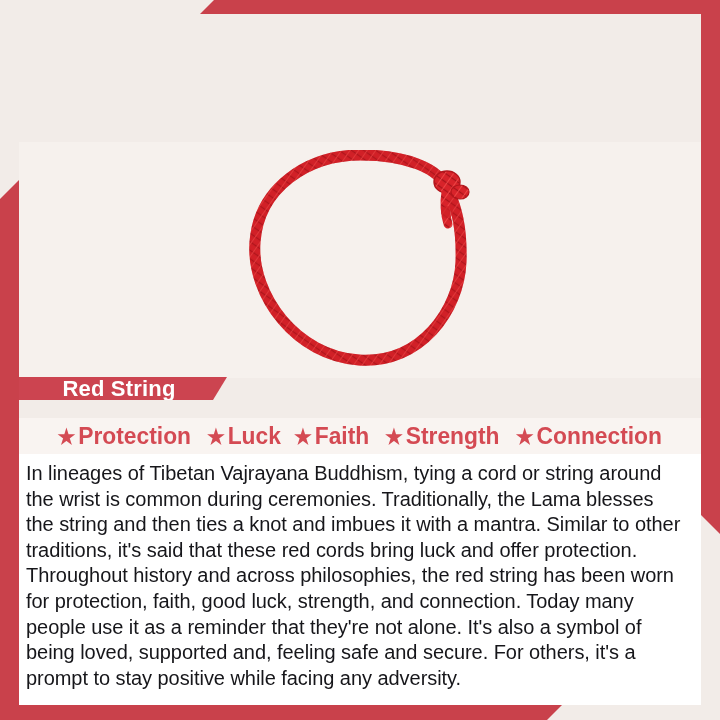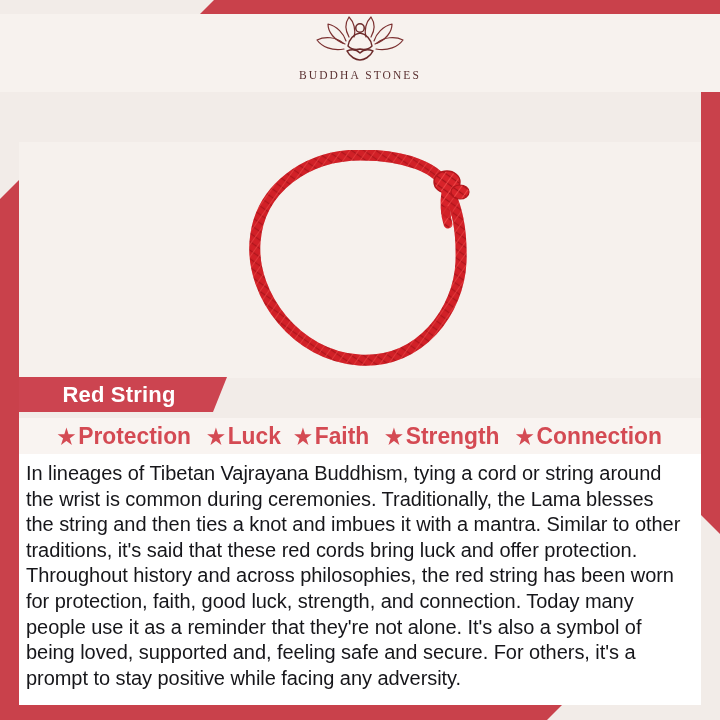--- a/index.html
+++ b/index.html
@@ -125,21 +125,21 @@
     transform: translateX(-50%);
     display: block;
   }
 
   
   .banner {
     position: absolute;
     top: 377px;
     left: 19px;
     width: 208px;
-    height: 35px;
+    height: 23px;
     background: #cc4450;
     clip-path: polygon(0 0, 100% 0, calc(100% - 14px) 100%, 0 100%);
     display: flex;
     align-items: center;
     justify-content: center;
   }
   .banner-text {
     font-family: "Liberation Sans Narrow", "Liberation Sans", sans-serif;
     font-weight: bold;
     font-size: 22px;
@@ -203,46 +203,20 @@
 </head>
 <body>
 
 <div id="page">
 
   <div class="frame-top"></div>
   <div class="frame-right"></div>
   <div class="frame-left"></div>
   <div class="frame-bottom"></div>
 
-  <div class="brand">
-    <span>
-      <svg class="brand-mark" viewBox="0 0 184 108" xmlns="http://www.w3.org/2000/svg">
-        <g fill="none" stroke="#7b3030" stroke-width="2.4" stroke-linecap="round" stroke-linejoin="round">
-
-          <path d="M60 70 C 36 74, 16 66, 6 52 C 22 44, 44 46, 58 58"></path>
-          <path d="M62 60 C 40 52, 28 36, 28 20 C 46 24, 60 40, 64 54"></path>
-
-          <path d="M70 46 C 62 32, 62 18, 70 6 C 80 16, 84 32, 80 46"></path>
-
-          <path d="M124 70 C 148 74, 168 66, 178 52 C 162 44, 140 46, 126 58"></path>
-          <path d="M122 60 C 144 52, 156 36, 156 20 C 138 24, 124 40, 120 54"></path>
-          <path d="M114 46 C 122 32, 122 18, 114 6 C 104 16, 100 32, 104 46"></path>
-        </g>
-        <g fill="none" stroke="#6b2a2a" stroke-width="3" stroke-linecap="round" stroke-linejoin="round">
-
-          <circle cx="92" cy="28" r="8.5"></circle>
-
-          <path d="M92 38 C 80 40, 70 50, 68 64 C 74 70, 84 72, 92 70 C 100 72, 110 70, 116 64 C 114 50, 104 40, 92 38 Z"></path>
-
-          <path d="M66 74 C 72 86, 84 92, 92 92 C 100 92, 112 86, 118 74 C 108 70, 98 72, 92 78 C 86 72, 76 70, 66 74 Z"></path>
-        </g>
-      </svg>
-    </span>
-    <div class="brand-name">BUDDHA STONES</div>
-  </div>
 
 
   <div class="hero">
     <span>
       <svg class="bracelet-svg" width="250" height="220" viewBox="0 0 250 220" xmlns="http://www.w3.org/2000/svg">
         <defs>
           <pattern id="braid" width="7" height="7" patternUnits="userSpaceOnUse" patternTransform="rotate(35)">
             <rect width="7" height="7" fill="#d8232a"></rect>
             <path d="M0 3.5 L7 3.5" stroke="#a8141b" stroke-width="1.3"></path>
             <path d="M3.5 0 L3.5 7" stroke="#ef4a4a" stroke-width="0.9"></path>

